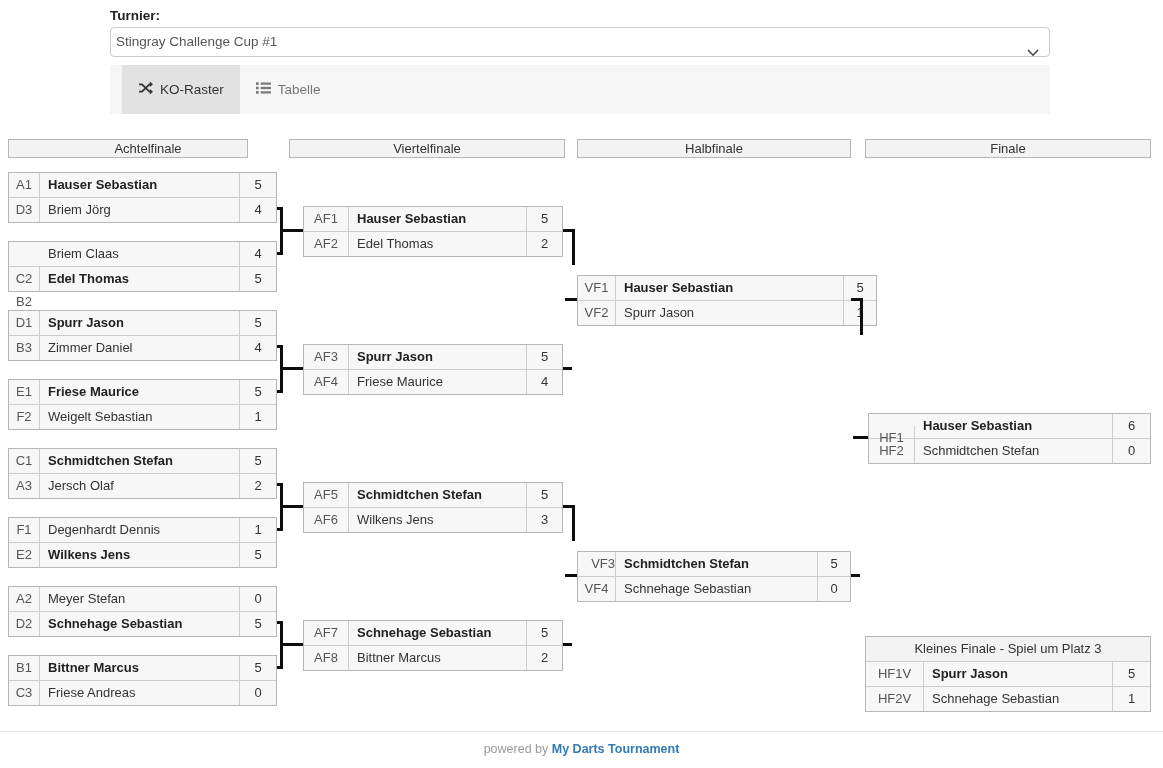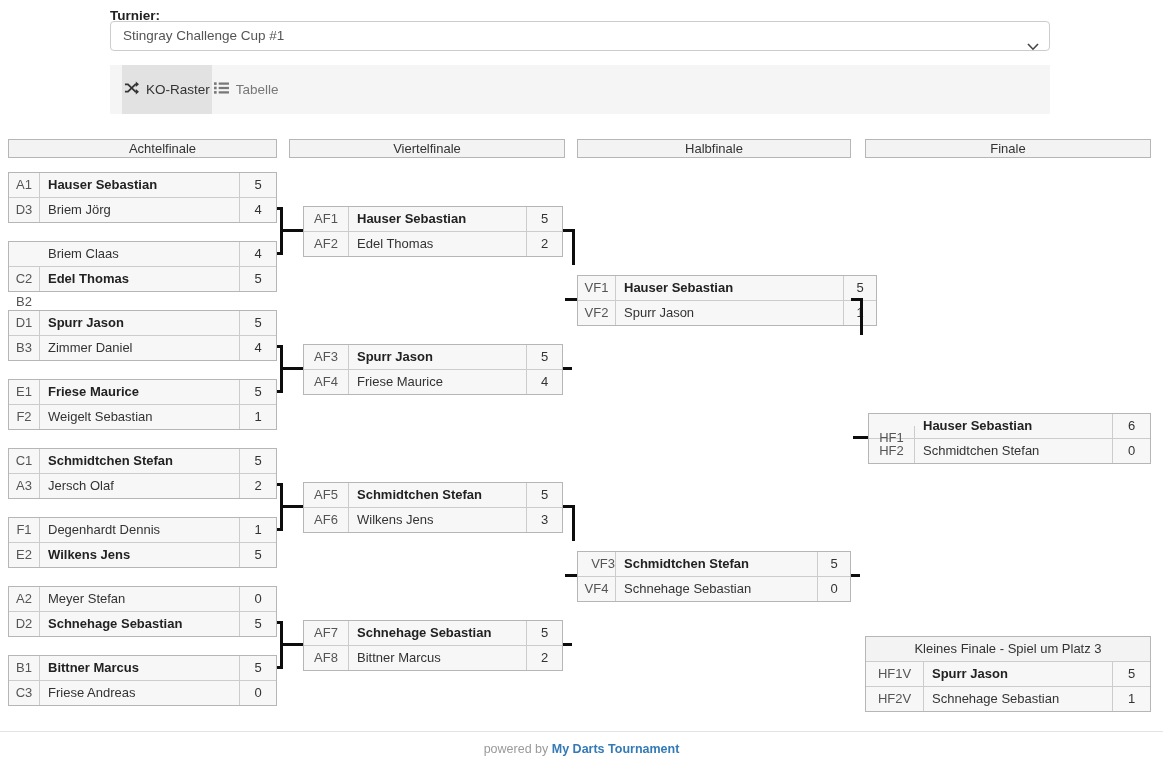--- a/index.html
+++ b/index.html
@@ -1,25 +1,25 @@
 <!DOCTYPE html>
 <html><head>
 <meta charset="utf-8">
 <style>
   html,body{margin:0;padding:0;background:#fff;}
   .page{position:relative;width:1163px;height:768px;background:#fff;overflow:hidden;
         font-family:"Liberation Sans", sans-serif;}
   .tlabel{position:absolute;left:110px;top:8px;font-size:13.5px;font-weight:700;color:#222;}
-  .select{position:absolute;left:110px;top:21px;width:940px;height:30px;border:1px solid #ccc;
+  .select{position:absolute;left:110px;top:27px;width:940px;height:30px;border:1px solid #ccc;
           border-radius:4px;background:#fff;box-sizing:border-box;font-size:13.5px;color:#555;
-          line-height:28px;padding-left:12px;cursor:pointer;}
+          line-height:28px;padding-left:5px;cursor:pointer;}
   .select .chev{position:absolute;right:10px;top:11px;}
   .tabstrip{position:absolute;left:110px;top:65px;width:940px;height:49px;background:#f5f5f5;
             display:flex;align-items:stretch;padding-left:12px;box-sizing:border-box;}
-  .tab{display:flex;align-items:center;gap:7px;padding:0 2px;font-size:13.5px;color:#777;cursor:pointer;}
+  .tab{display:flex;align-items:center;gap:7px;padding:0 16px;font-size:13.5px;color:#777;cursor:pointer;}
   .tab.active{background:#e2e2e2;color:#333;}
   .round-header{position:absolute;top:139px;height:19px;line-height:17px;text-align:center;
                 font-size:13px;color:#333;background:#f3f3f3;border:1px solid #b6b6b6;box-sizing:border-box;}
   .match{position:absolute;border:1px solid #b6b6b6;background:#f7f7f7;box-sizing:border-box;}
   .mrow{display:flex;height:24px;line-height:23px;font-size:13px;}
   .mrow.second{border-top:1px solid #ccc;}
   .cell{box-sizing:border-box;}
   .code{text-align:center;border-right:1px solid #ccc;color:#555;flex:none;}
   .name{flex:1;padding-left:8px;white-space:nowrap;overflow:hidden;color:#333;}
   .name.winner{font-weight:700;color:#222;}
@@ -68,21 +68,21 @@
           <rect x="5" y="1.6" width="11" height="2.4" fill="#777"></rect>
           <rect x="5" y="6.3" width="11" height="2.4" fill="#777"></rect>
           <rect x="5" y="11" width="11" height="2.4" fill="#777"></rect>
         </svg>
       </span>
       <span>Tabelle</span>
     </div>
   </div>
 
   <div>
-      <div class="round-header" style="left: 8px; width: 269px; padding-left: 40px;">Achtelfinale</div>
+      <div class="round-header" style="left: 8px; width: 240px; padding-left: 40px;">Achtelfinale</div>
       <div class="match" style="left: 8px; top: 172px; width: 269px;">
         <div class="mrow">
           <div class="cell code" style="width: 31px;">A1</div>
           <div class="cell name winner">Hauser Sebastian</div>
           <div class="cell score" style="width: 37px;">5</div>
         </div>
         <div class="mrow second">
           <div class="cell code" style="width: 31px;">D3</div>
           <div class="cell name">Briem Jörg</div>
           <div class="cell score" style="width: 37px;">4</div>

